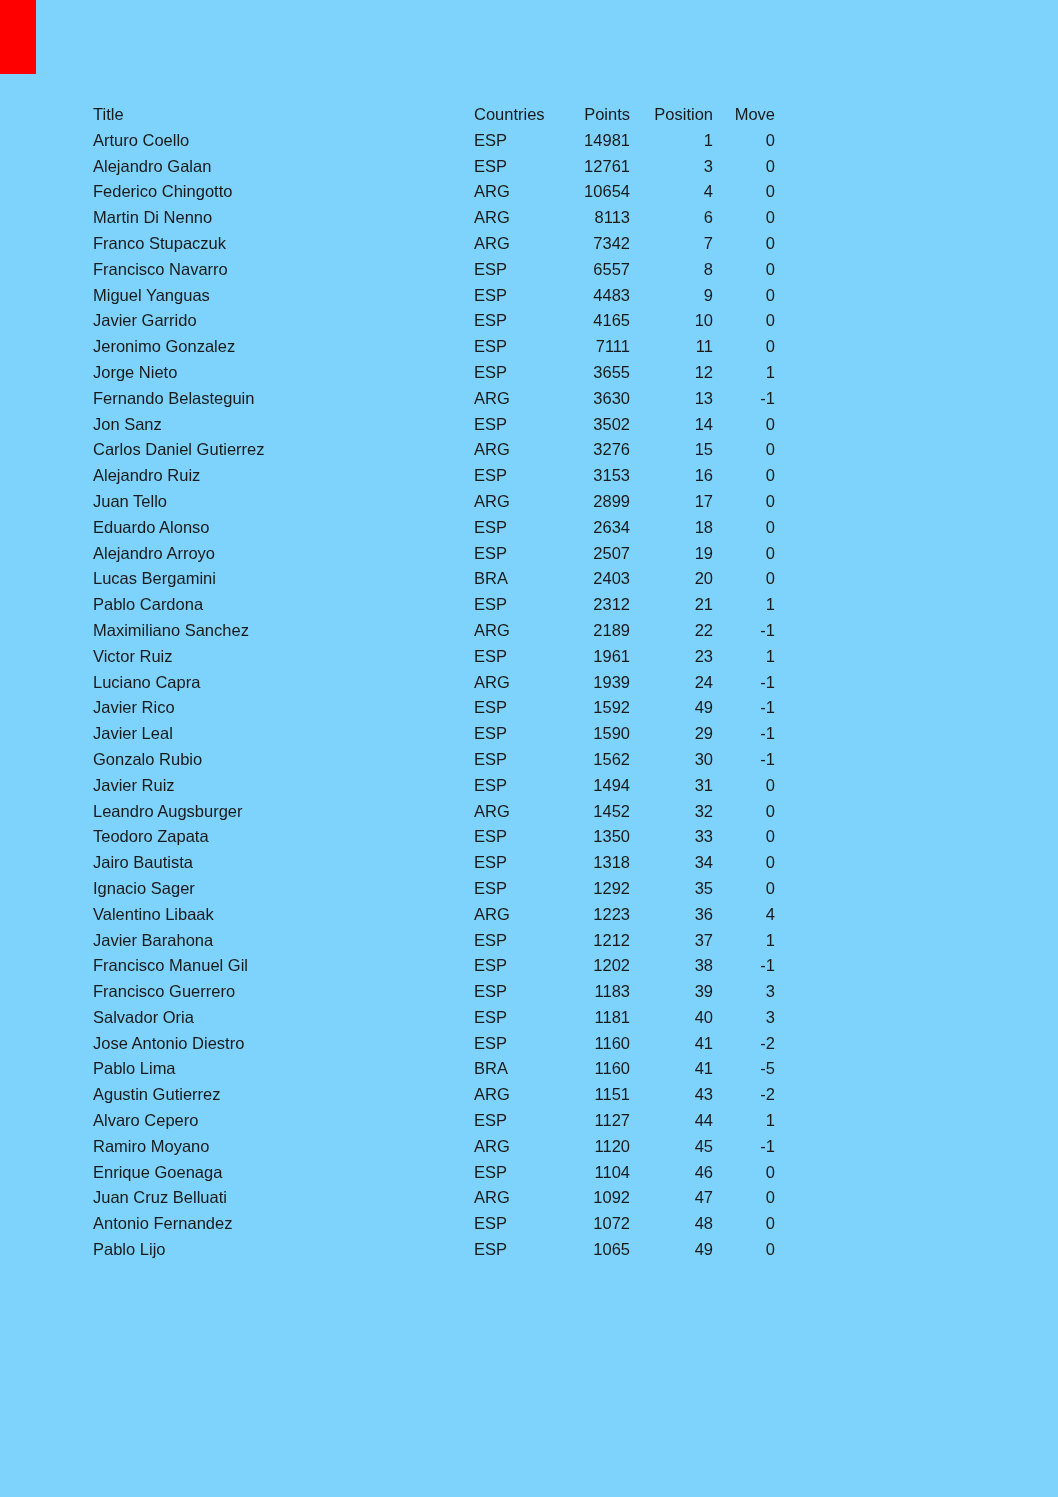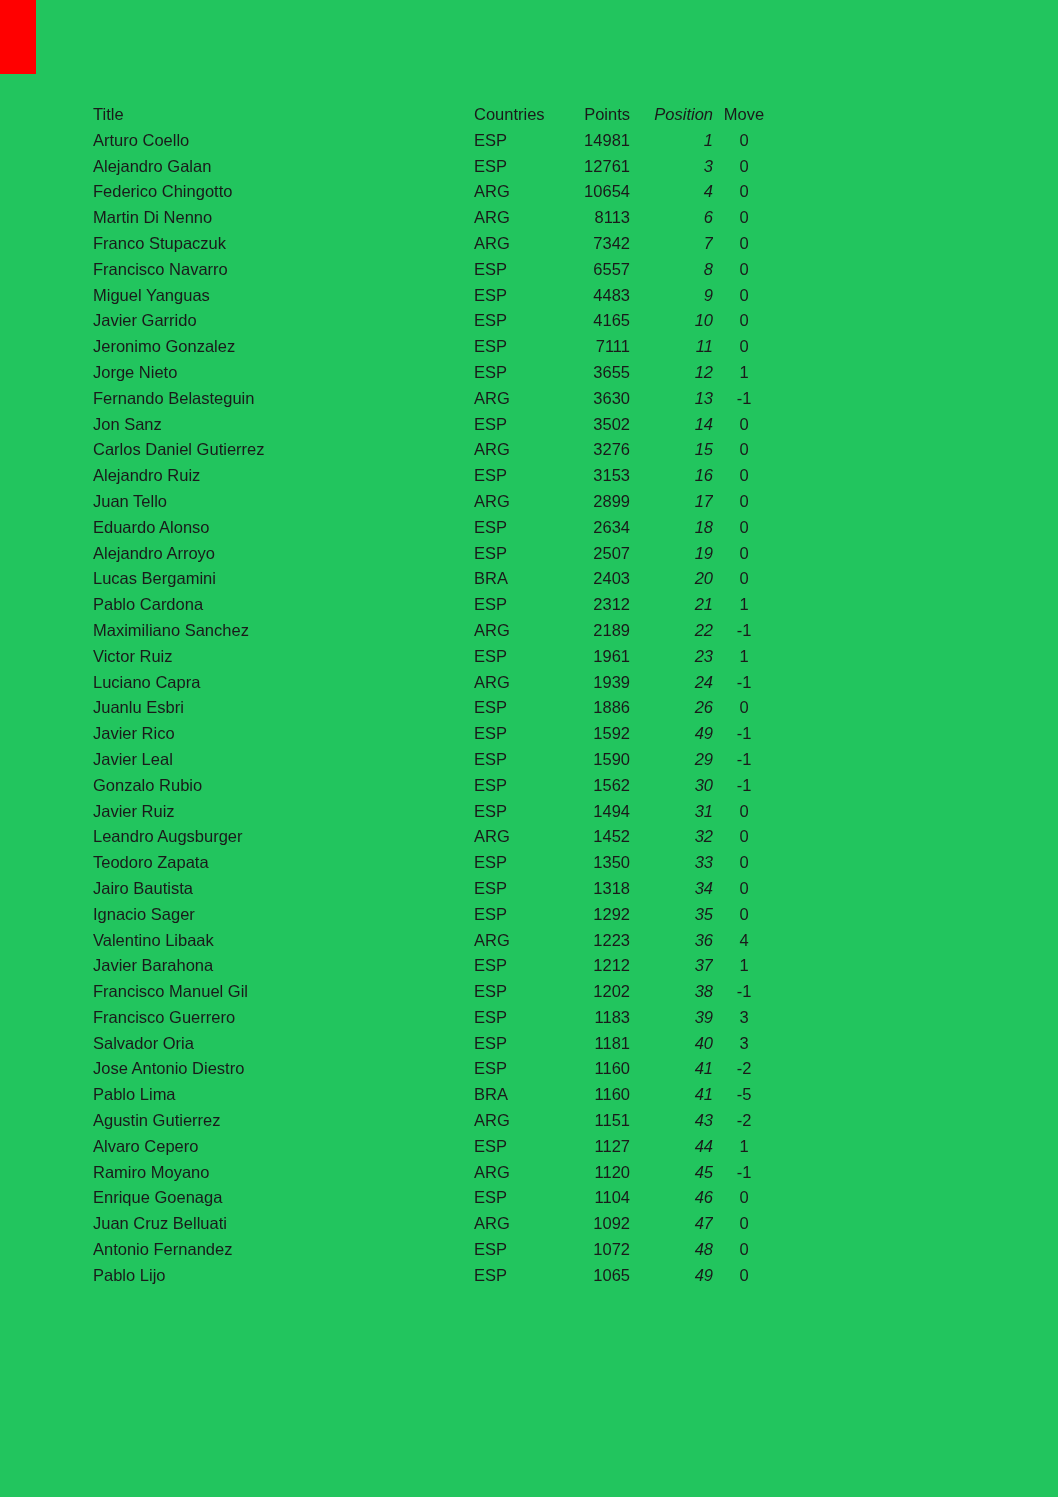--- a/index.html
+++ b/index.html
@@ -36,27 +36,27 @@
     height: 25.8px;
     line-height: 25.8px;
     font-weight: 400;
     white-space: nowrap;
     overflow: hidden;
     vertical-align: middle;
   }
   .c-title    { width: 381px; text-align: left; }
   .c-countries{ width: 92px;  text-align: left; }
   .c-points   { width: 64px;  text-align: right; }
-  .c-position { width: 83px;  text-align: right; font-style: italic; }
-  .c-move     { width: 62px;  text-align: center; }
+  .c-position { width: 83px;  text-align: right; }
+  .c-move     { width: 62px;  text-align: right; }
 </style>
 </head>
 <body>
 
-<div class="page" style="background: #22c55e;">
+<div class="page" style="background: #7dd3fc;">
 
   <div class="corner-marker" style="background: rgb(255, 0, 0);"></div>
 
   <div class="ranking-table-wrap">
     <table class="ranking">
       <thead>
         <tr>
           <th class="c-title">Title</th>
           <th class="c-countries">Countries</th>
           <th class="c-points">Points</th>
@@ -213,27 +213,20 @@
       <td class="c-move">1</td>
     </tr>
           <tr>
       <td class="c-title">Luciano Capra</td>
       <td class="c-countries">ARG</td>
       <td class="c-points">1939</td>
       <td class="c-position">24</td>
       <td class="c-move">-1</td>
     </tr>
           <tr>
-      <td class="c-title">Juanlu Esbri</td>
-      <td class="c-countries">ESP</td>
-      <td class="c-points">1886</td>
-      <td class="c-position">26</td>
-      <td class="c-move">0</td>
-    </tr>
-          <tr>
       <td class="c-title">Javier Rico</td>
       <td class="c-countries">ESP</td>
       <td class="c-points">1592</td>
       <td class="c-position">49</td>
       <td class="c-move">-1</td>
     </tr>
           <tr>
       <td class="c-title">Javier Leal</td>
       <td class="c-countries">ESP</td>
       <td class="c-points">1590</td>

